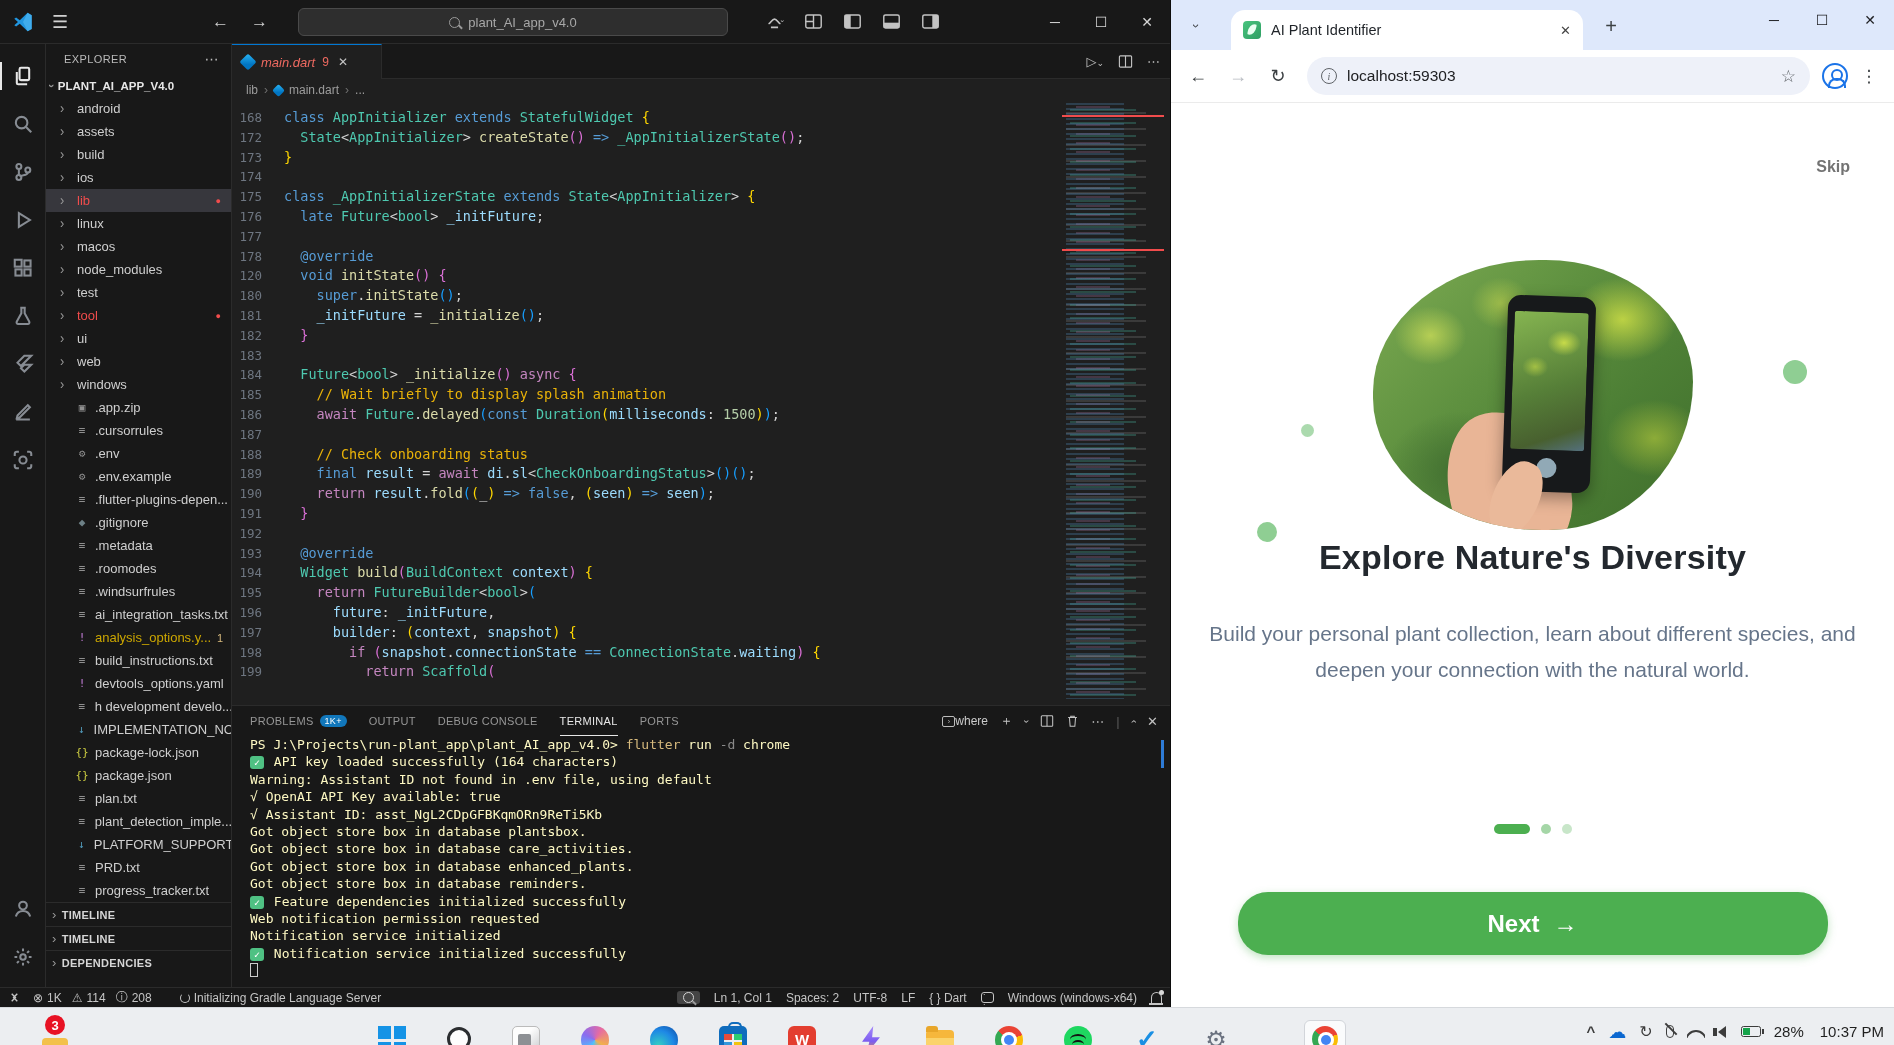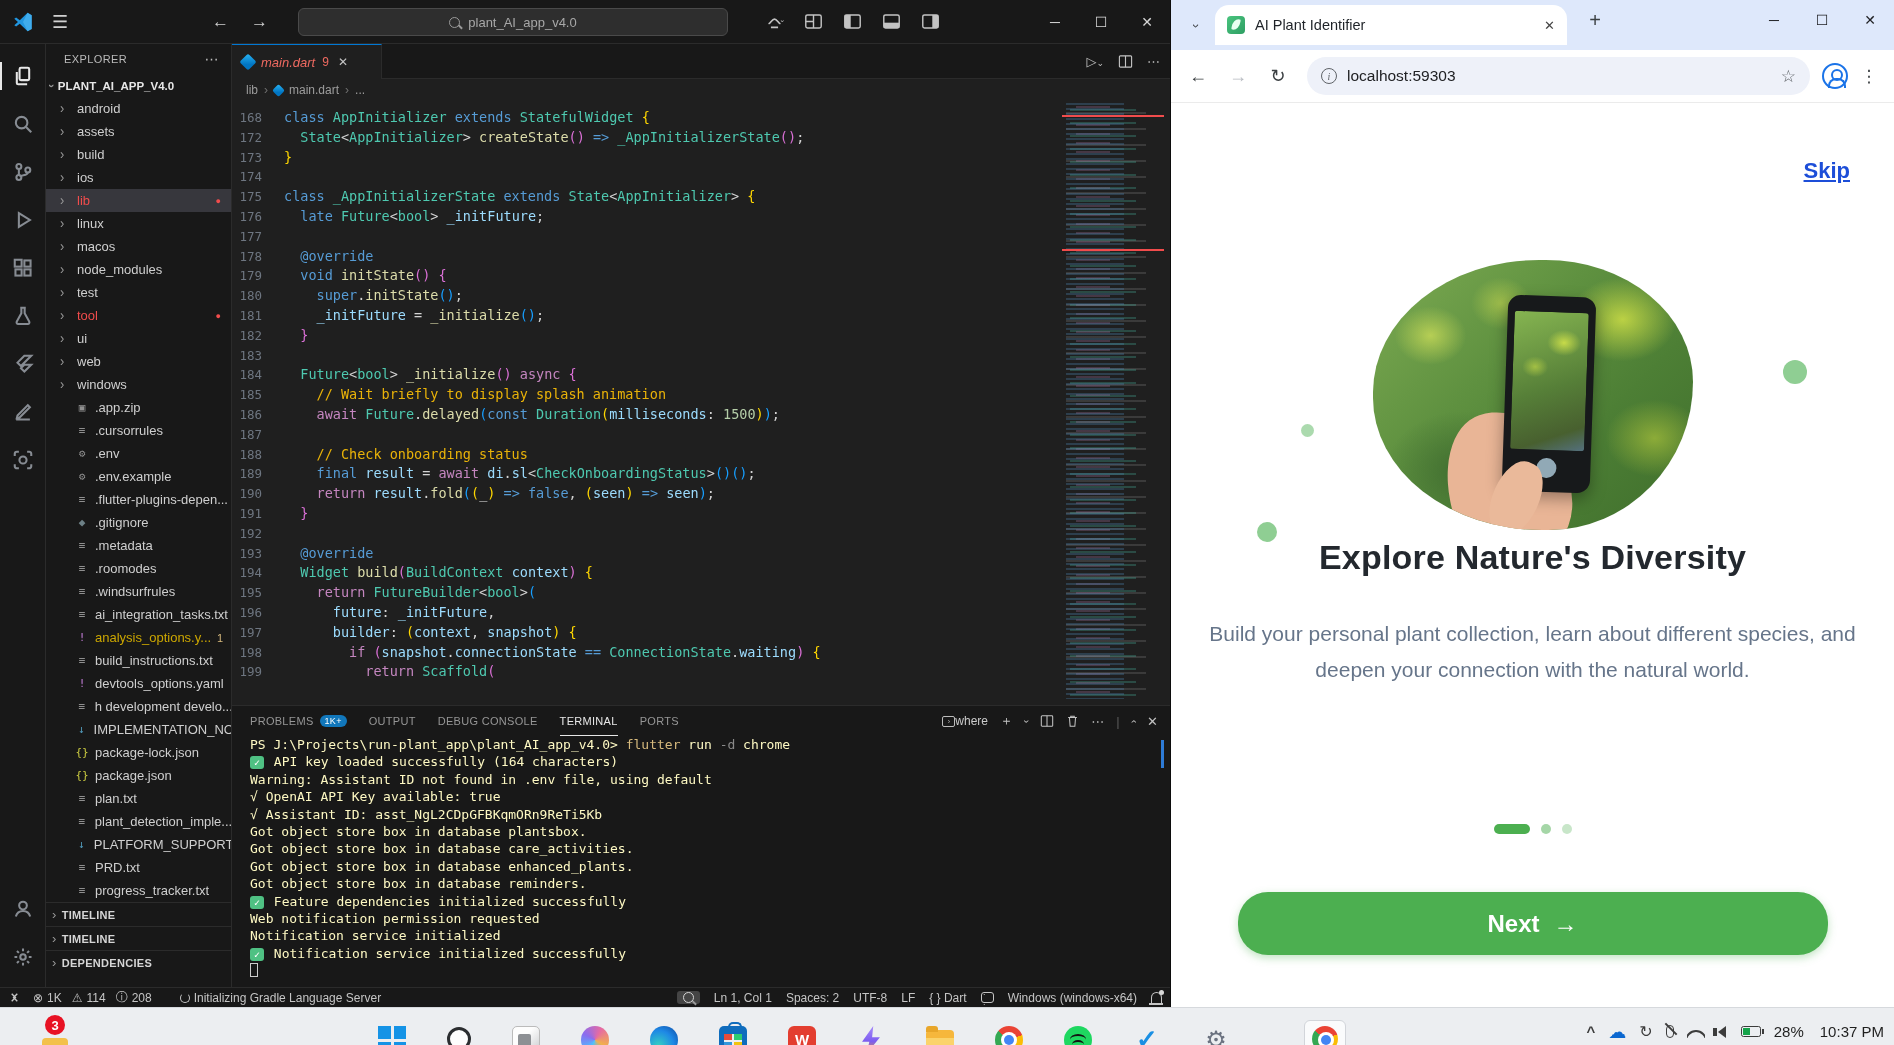--- a/index.html
+++ b/index.html
@@ -92,21 +92,21 @@
   .spinner { width:10px; height:10px; border:1.5px solid #c5c5c5; border-top-color:transparent; border-radius:50%; display:inline-block; }
   .zoombox { background:#454545; border-radius:3px; padding:1px 6px; display:flex; align-items:center; }
   .bell { position:relative; width:11px; height:11px; border:1.5px solid #c5c5c5; border-bottom:none; border-radius:6px 6px 0 0; }
   .bell::after { content:""; position:absolute; left:-3px; bottom:-2px; width:14px; height:2px; background:#c5c5c5; }
   .bell::before { content:""; position:absolute; right:-3px; top:-3px; width:5px; height:5px; background:#d7d7d7; border-radius:50%; }
   .smiley { width:13px; height:11px; border:1.5px solid #c5c5c5; border-radius:3px; position:relative; }
   .smiley::after{ content:"· ·"; position:absolute; top:-4px; left:1px; font-size:9px; color:#c5c5c5; letter-spacing:1px;}
 
   
   #browser { position:absolute; left:1170px; top:0; width:724px; height:1007px; background:#fff; border-left:1px solid #0c0c0c; }
-  .tabstrip { height:50px; background:#dee8fb; position:relative; display:flex; align-items:center; }
+  .tabstrip { height:50px; background:#dee8fb; position:relative; display:flex; align-items:flex-end;padding-left:16px; }
   .tabsearch { position:absolute; left:14px; top:14px; color:#45494e; font-size:13px; width:24px; height:24px; display:flex; align-items:center; justify-content:center; }
   .b-tab { margin-left:44px; width:352px; height:40px; background:#fff; border-radius:14px 14px 0 0; display:flex; align-items:center; padding:0 12px; gap:10px; }
   .favicon { width:18px; height:18px; border-radius:4px; background:linear-gradient(135deg,#49c47e,#2e9e63); position:relative; }
   .favicon::after { content:""; position:absolute; left:5px; top:3px; width:8px; height:11px; background:#eafff2; border-radius:80% 10% 80% 10%; transform:rotate(8deg); }
   .b-tab-title { font-size:14.5px; color:#1f2328; flex:1; white-space:nowrap; overflow:hidden; }
   .b-tab-close { color:#444; font-size:13px; }
   .newtab { margin-left:14px; margin-bottom:10px; color:#3c4043; font-size:20px; width:28px; height:28px; display:flex; align-items:center; justify-content:center; }
   .b-controls { position:absolute; right:0; top:0; height:40px; display:flex; }
   .b-winbtn { width:48px; height:40px; display:flex; align-items:center; justify-content:center; color:#202124; font-size:14px; }
   .toolbar { height:52px; background:#fff; display:flex; align-items:center; padding:0 10px; gap:6px; box-shadow:0 1px 0 rgba(0,0,0,.08); position:relative; z-index:2; }
@@ -115,21 +115,21 @@
   .omnibox { flex:1; height:38px; background:#eef1f9; border-radius:19px; display:flex; align-items:center; padding:0 14px; gap:10px; margin:0 6px; }
   .info-ic { width:16px; height:16px; border:1.5px solid #5f6368; border-radius:50%; color:#5f6368; font-size:10px; display:flex; align-items:center; justify-content:center; font-family:"Liberation Serif",serif; font-style:italic; }
   .url { font-size:15.5px; color:#202124; flex:1; }
   .star { color:#5f6368; font-size:17px; }
   .profile { width:26px; height:26px; border:2px solid #1a73e8; border-radius:50%; position:relative; }
   .profile::before { content:""; position:absolute; left:7px; top:4px; width:8px; height:8px; border:2px solid #1a73e8; border-radius:50%; }
   .profile::after { content:""; position:absolute; left:4px; top:13px; width:14px; height:8px; border:2px solid #1a73e8; border-bottom:none; border-radius:8px 8px 0 0; }
   .kebab { color:#3c4043; font-size:17px; width:30px; text-align:center; }
 
   .page { position:absolute; top:102px; left:0; right:0; bottom:0; background:#fff; overflow:hidden; }
-  .skip { position:absolute; top:56px; right:44px; font-size:22px; font-weight:700; color:#1d4ed8; cursor:pointer;text-decoration:underline; }
+  .skip { position:absolute; top:56px; right:44px; font-size:16px; font-weight:700; color:#737373; cursor:pointer; }
   .deco-dot { position:absolute; border-radius:50%; background:#8fce93; }
   .blob-wrap { position:absolute; left:50%; top:148px; transform:translateX(-50%); width:340px; height:290px; }
   .blob-glow { position:absolute; inset:-36px; background:radial-gradient(closest-side, rgba(129,199,132,.35), rgba(129,199,132,0) 75%); border-radius:50%; }
   .blob { position:absolute; inset:10px; border-radius:53% 47% 46% 54% / 50% 46% 56% 50%; overflow:hidden;
     background:
       radial-gradient(90px 70px at 78% 22%, rgba(205,222,70,.85) 0%, rgba(205,222,70,0) 60%),
       radial-gradient(55px 45px at 18% 28%, rgba(214,228,90,.7) 0%, rgba(214,228,90,0) 65%),
       radial-gradient(70px 55px at 88% 66%, rgba(157,184,58,.8) 0%, rgba(157,184,58,0) 70%),
       radial-gradient(46px 40px at 40% 16%, rgba(196,214,80,.6) 0%, rgba(196,214,80,0) 65%),
       radial-gradient(110px 85px at 28% 78%, rgba(62,107,47,.9) 0%, rgba(62,107,47,0) 70%),
@@ -556,21 +556,21 @@
           <div class="mm-red" style="top:14px;"></div>
           <div class="mm-red" style="top:148px;"></div>
         <div class="code-row"><span class="ln">168</span><span class="tk-k">class </span><span class="tk-t">AppInitializer </span><span class="tk-k">extends </span><span class="tk-t">StatefulWidget </span><span class="tk-b1">{</span></div>
             <div class="code-row"><span class="ln">172</span><span class="tk-w">  </span><span class="tk-t">State</span><span class="tk-p">&lt;</span><span class="tk-t">AppInitializer</span><span class="tk-p">&gt; </span><span class="tk-f">createState</span><span class="tk-b2">()</span><span class="tk-k"> =&gt; </span><span class="tk-t">_AppInitializerState</span><span class="tk-b2">()</span><span class="tk-p">;</span></div>
             <div class="code-row"><span class="ln">173</span><span class="tk-b1">}</span></div>
             <div class="code-row"><span class="ln">174</span></div>
             <div class="code-row"><span class="ln">175</span><span class="tk-k">class </span><span class="tk-t">_AppInitializerState </span><span class="tk-k">extends </span><span class="tk-t">State</span><span class="tk-p">&lt;</span><span class="tk-t">AppInitializer</span><span class="tk-p">&gt; </span><span class="tk-b1">{</span></div>
             <div class="code-row"><span class="ln">176</span><span class="tk-w">  </span><span class="tk-k">late </span><span class="tk-t">Future</span><span class="tk-p">&lt;</span><span class="tk-t">bool</span><span class="tk-p">&gt; </span><span class="tk-v">_initFuture</span><span class="tk-p">;</span></div>
             <div class="code-row"><span class="ln">177</span></div>
             <div class="code-row"><span class="ln">178</span><span class="tk-w">  </span><span class="tk-k">@override</span></div>
-            <div class="code-row"><span class="ln">179</span><span class="tk-w">  </span><span class="tk-k">void </span><span class="tk-f">initState</span><span class="tk-b2">() </span><span class="tk-b2">{</span></div>
+            <div class="code-row"><span class="ln">120</span><span class="tk-w">  </span><span class="tk-k">void </span><span class="tk-f">initState</span><span class="tk-b2">() </span><span class="tk-b2">{</span></div>
             <div class="code-row"><span class="ln">180</span><span class="tk-w">    </span><span class="tk-k">super</span><span class="tk-p">.</span><span class="tk-f">initState</span><span class="tk-b3">()</span><span class="tk-p">;</span></div>
             <div class="code-row"><span class="ln">181</span><span class="tk-w">    </span><span class="tk-v">_initFuture</span><span class="tk-p"> = </span><span class="tk-f">_initialize</span><span class="tk-b3">()</span><span class="tk-p">;</span></div>
             <div class="code-row"><span class="ln">182</span><span class="tk-w">  </span><span class="tk-b2">}</span></div>
             <div class="code-row"><span class="ln">183</span></div>
             <div class="code-row"><span class="ln">184</span><span class="tk-w">  </span><span class="tk-t">Future</span><span class="tk-p">&lt;</span><span class="tk-t">bool</span><span class="tk-p">&gt; </span><span class="tk-f">_initialize</span><span class="tk-b2">() </span><span class="tk-c">async </span><span class="tk-b2">{</span></div>
             <div class="code-row"><span class="ln">185</span><span class="tk-w">    </span><span class="tk-cm">// Wait briefly to display splash animation</span></div>
             <div class="code-row"><span class="ln">186</span><span class="tk-w">    </span><span class="tk-c">await </span><span class="tk-t">Future</span><span class="tk-p">.</span><span class="tk-f">delayed</span><span class="tk-b3">(</span><span class="tk-k">const </span><span class="tk-t">Duration</span><span class="tk-b1">(</span><span class="tk-v">milliseconds</span><span class="tk-p">: </span><span class="tk-n">1500</span><span class="tk-b1">)</span><span class="tk-b3">)</span><span class="tk-p">;</span></div>
             <div class="code-row"><span class="ln">187</span></div>
             <div class="code-row"><span class="ln">188</span><span class="tk-w">    </span><span class="tk-cm">// Check onboarding status</span></div>
             <div class="code-row"><span class="ln">189</span><span class="tk-w">    </span><span class="tk-k">final </span><span class="tk-v">result</span><span class="tk-p"> = </span><span class="tk-c">await </span><span class="tk-v">di</span><span class="tk-p">.</span><span class="tk-v">sl</span><span class="tk-p">&lt;</span><span class="tk-t">CheckOnboardingStatus</span><span class="tk-p">&gt;</span><span class="tk-b3">()()</span><span class="tk-p">;</span></div>

